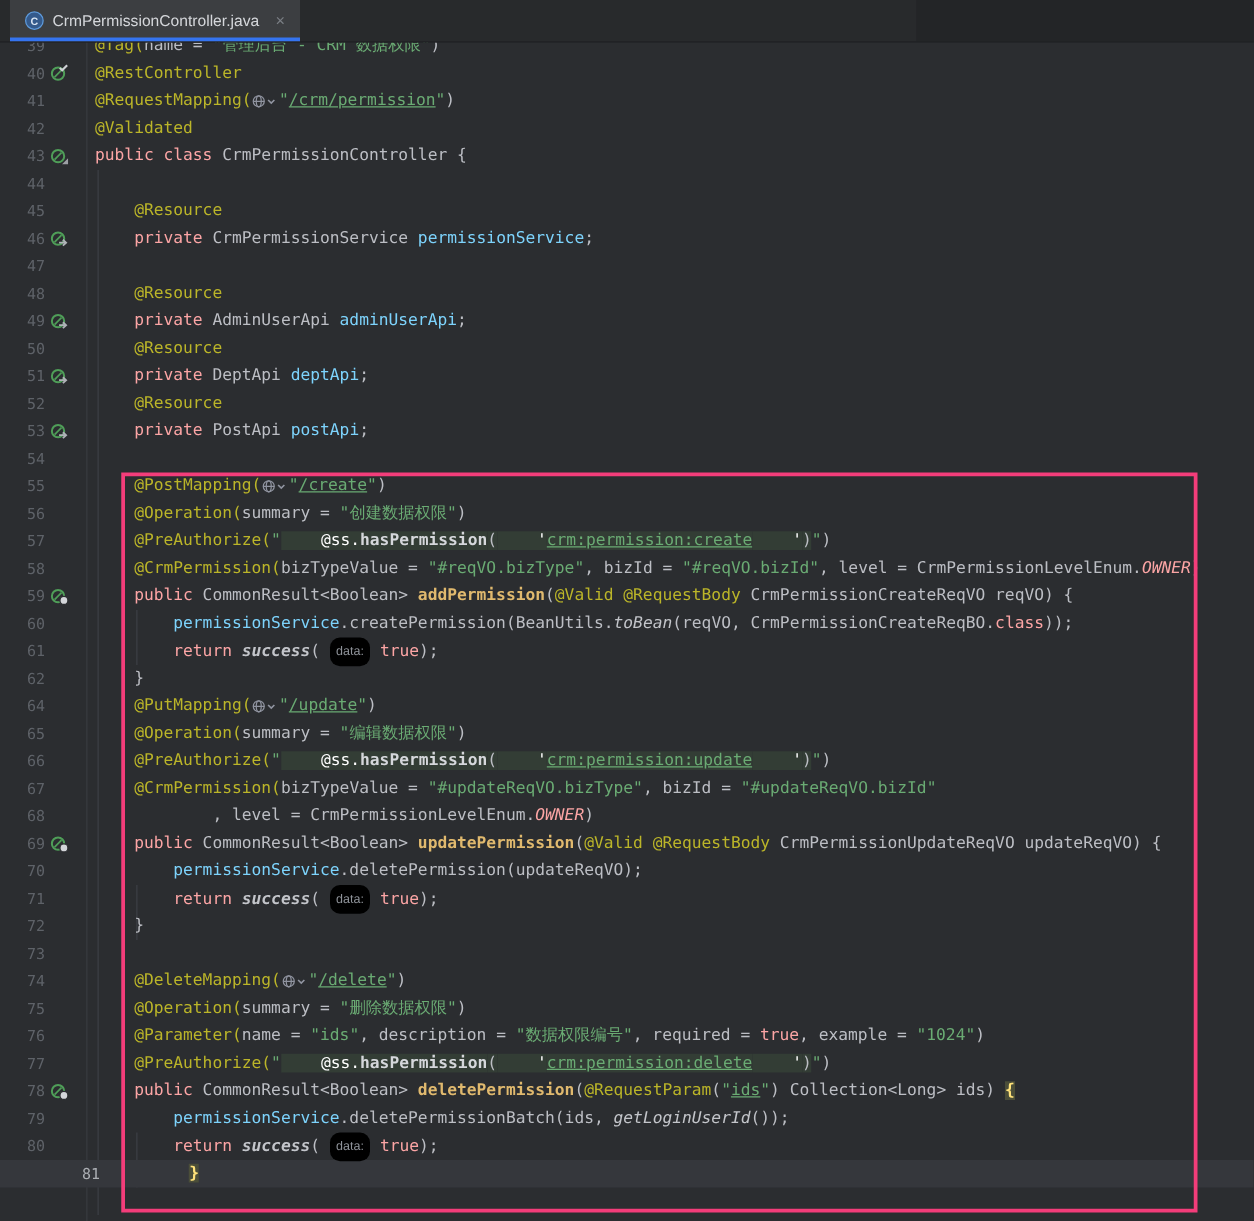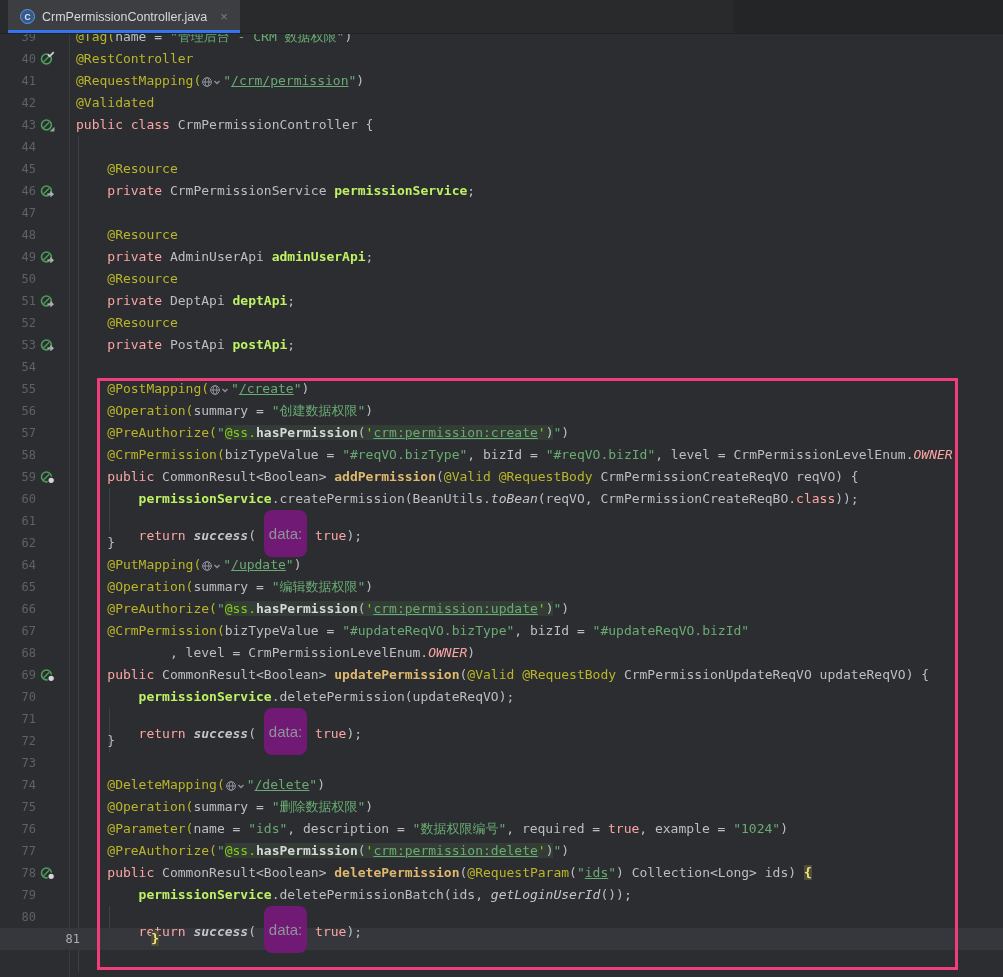--- a/index.html
+++ b/index.html
@@ -36,34 +36,34 @@
   }
   .row.caret .lnum{color:#ABAEB3;padding-left:44px;}
   .gicon{width:40px;flex:0 0 40px;position:relative;}
   .gicon svg{position:absolute;left:4px;top:3px;}
   .code{font-size:13px;color:#BCBEC4;}
   
   .c-a{color:#BBB529;}
   .c-k{color:#fca5a5;}
   .c-s{color:#6AAB73;}
   .c-t{color:#BCBEC4;}
-  .c-f{color:#bef264;font-weight:bold;}
+  .c-f{color:#7dd3fc;}
   .c-m{color:#E0B96E;font-weight:700;text-align:right;}
   .c-e{color:#fca5a5;font-style:italic;}
   .c-i{color:#C3C5CA;font-style:italic;}
   .c-ib{color:#C3C5CA;font-style:italic;font-weight:700;}
   .c-su{color:#6AAB73;text-decoration:underline;}
-  .c-sg{color:#84cc16;background:#333D35;}
+  .c-sg{color:#ffffff;background:#333D35;padding-left:32px;}
   .c-sug{color:#6AAB73;background:#333D35;text-decoration:underline;}
   .c-tg{color:#BCBEC4;background:#333D35;}
   .c-tbg{color:#D5D7DB;background:#333D35;font-weight:700;}
   .c-br{color:#FFE27A;background:#4B4E39;font-weight:700;}
   .chip{
-    display:inline-block;background:#701a75;color:#8F939A;border-radius:8px;
-    padding:16px 5px;font-size:15px;line-height:15px;height:15px;
+    display:inline-block;background:#000000;color:#8F939A;border-radius:8px;
+    padding:4px 5px;font-size:10px;line-height:15px;height:15px;
     vertical-align:1px;font-family:"Liberation Sans",sans-serif;
   }
   .globe{display:inline-block;vertical-align:-1px;margin:0 2px 0 0;}
   
   .gutter-sep{position:absolute;left:69px;top:0;bottom:0;width:1px;background:#393B3F;z-index:1;}
   .iguide{position:absolute;width:1px;background:#3C3F44;z-index:1;}
   .annotation-box{position:absolute;border:3px solid #F33D7A;box-sizing:border-box;z-index:10;}
 </style>
 </head>
 <body>

